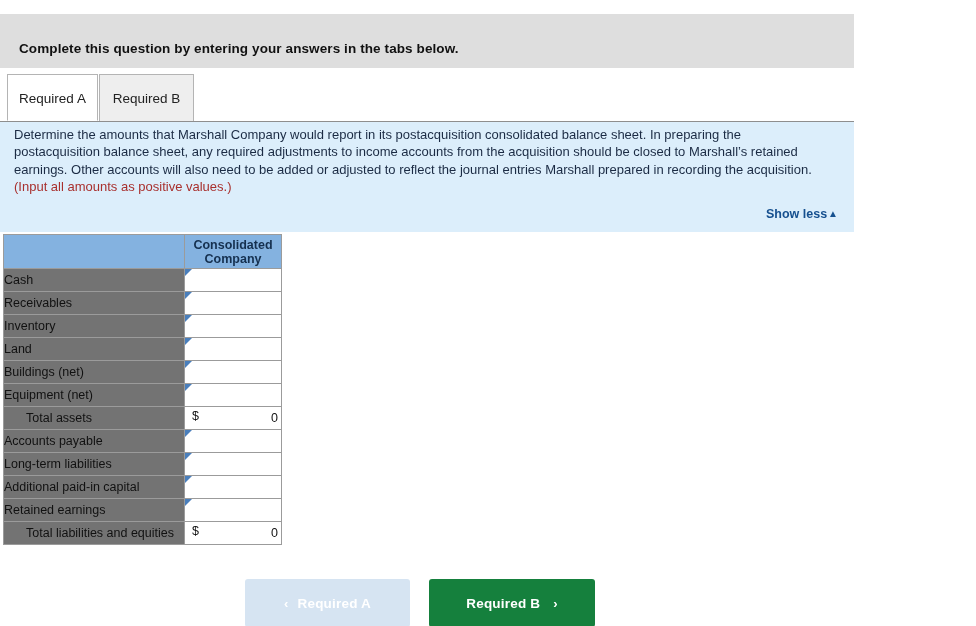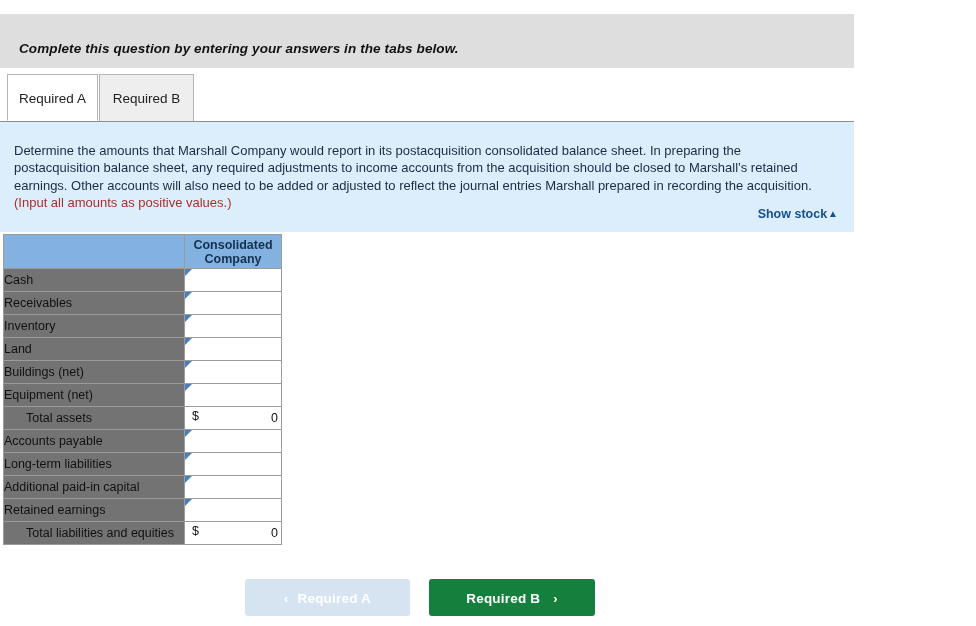--- a/index.html
+++ b/index.html
@@ -19,21 +19,20 @@
 
   
   .question-band {
     position: absolute;
     left: 0;
     top: 14px;
     width: 854px;
     height: 54px;
     background: #dedede;
     box-sizing: border-box;
-    font-style: italic;
   }
   .question-band-text {
     position: absolute;
     left: 19px;
     top: 27px;
     font-size: 13.5px;
     font-weight: bold;
     color: #111111;
     letter-spacing: 0.1px;
   }
@@ -78,21 +77,21 @@
     top: 121px;
     width: 854px;
     height: 111px;
     background: #dceefb;
     border-top: 1px solid #8e8e8e;
     box-sizing: border-box;
   }
   .info-text {
     position: absolute;
     left: 14px;
-    top: 20px;
+    top: 4px;
     width: 812px;
     font-size: 13px;
     line-height: 17.3px;
     color: #1b2b44;
   }
   .info-text .red {
     color: #a8302e;
   }
   .show-less {
     position: absolute;
@@ -195,21 +194,21 @@
     text-align: right;
     padding-right: 3px;
     line-height: 19px;
     font-size: 12.5px;
   }
 
   
   .nav-btn {
     position: absolute;
     top: 579px;
-    height: 37px;
+    height: 48px;
     border: none;
     border-radius: 3px;
     font-family: "Liberation Sans", sans-serif;
     font-size: 13.5px;
     font-weight: bold;
     letter-spacing: 0.2px;
     white-space: nowrap;
     cursor: pointer;
     padding: 12px;
   }
@@ -242,21 +241,21 @@
 <div class="tab-strip">
   <div class="tab active tab-a">Required A</div>
   <div class="tab inactive tab-b">Required B</div>
 </div>
 
 <div class="info-panel">
   <div class="info-text">
     <span>Determine the amounts that Marshall Company would report in its postacquisition consolidated balance sheet. In preparing the postacquisition balance sheet, any required adjustments to income accounts from the acquisition should be closed to Marshall’s retained earnings. Other accounts will also need to be added or adjusted to reflect the journal entries Marshall prepared in recording the acquisition. </span><span class="red">(Input all amounts as positive values.)</span>
   </div>
   <div class="show-less">
-    <span>Show stock</span><span class="caret">▲</span>
+    <span>Show less</span><span class="caret">▲</span>
   </div>
 </div>
 
 <table class="bs-table">
   <colgroup>
     <col class="col-label">
     <col class="col-value">
   </colgroup>
   <thead>
     <tr>

